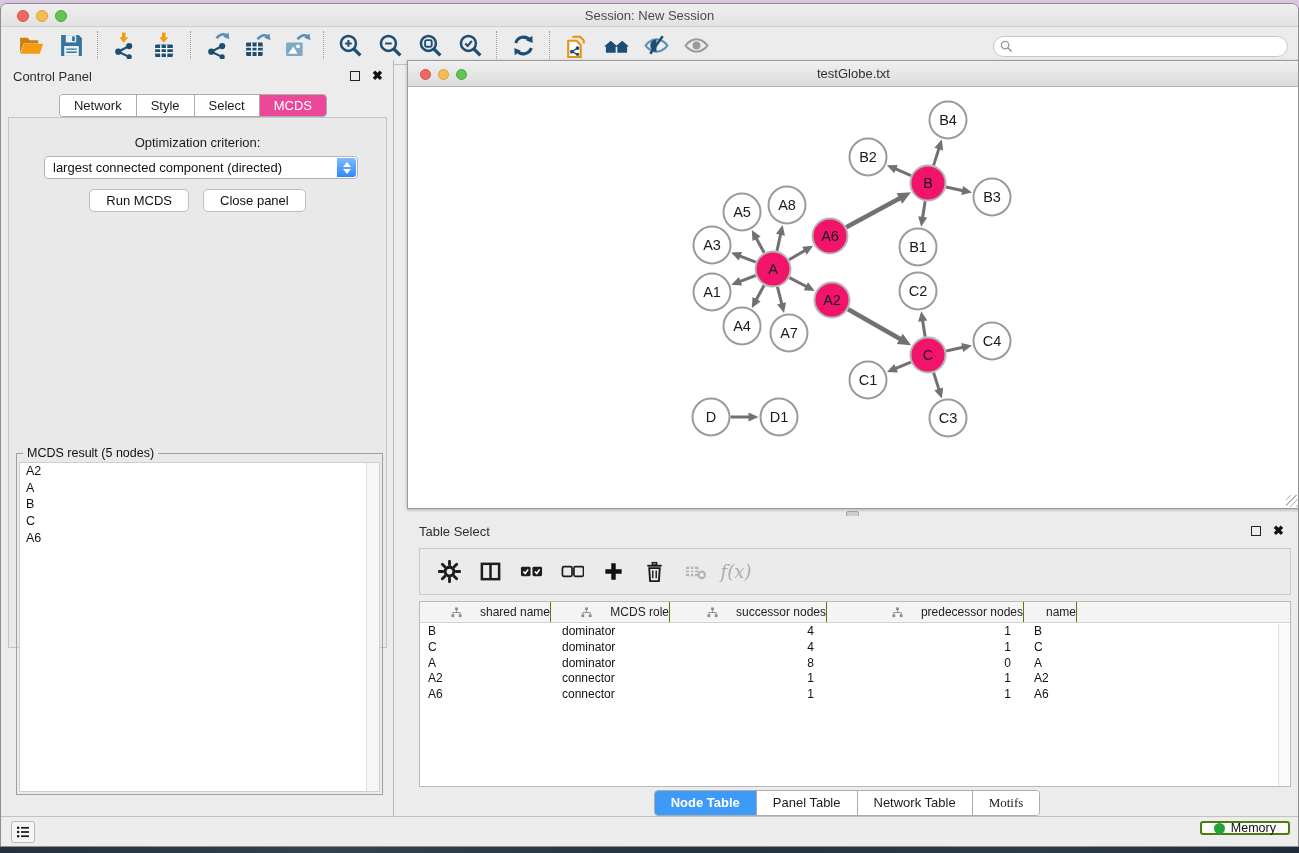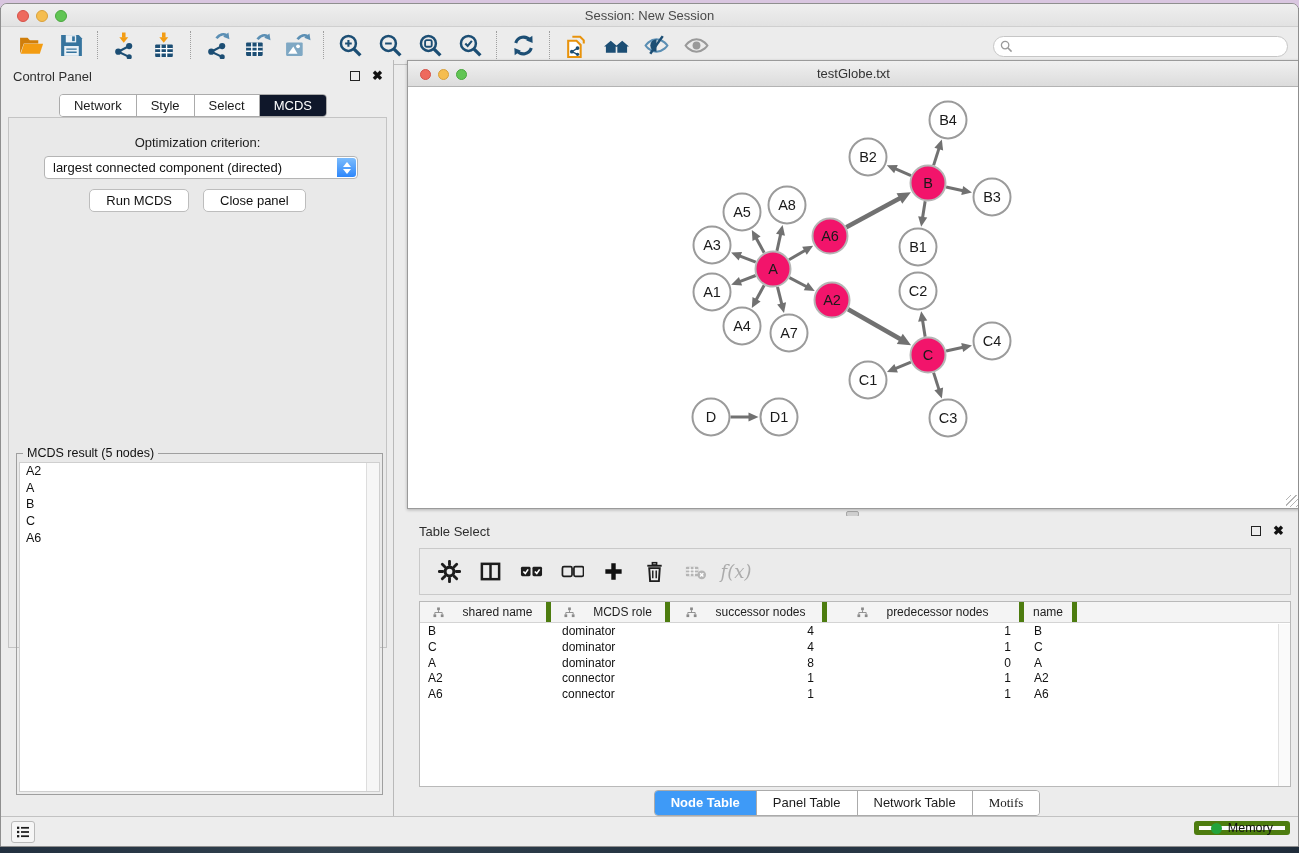--- a/index.html
+++ b/index.html
@@ -42,21 +42,21 @@
 
   
   .control-panel { position:absolute; top:56px; left:0; width:393px; height:756px; background:#ececec;
     border-right:1px solid #b9b9b9; }
   .cp-head { position:absolute; top:0; left:0; right:0; height:32px; display:flex; align-items:center;
     justify-content:space-between; padding:0 10px 0 12px; }
   .tabrow { position:absolute; top:34px; left:0; right:8px; display:flex; justify-content:center; }
   .tabgroup { display:flex; border-radius:4px; overflow:hidden; border:1px solid #ababab; }
   .tab { padding:3px 14px; font-size:13px; background:#fff; color:#1c1c1c; border-right:1px solid #ababab; }
   .tab:last-child { border-right:none; }
-  .tab.sel { background:#0f172a; color:#fff; }
+  .tab.sel { background:#ec4899; color:#fff; }
   .cp-inner { position:absolute; top:57px; left:7px; width:379px; height:531px; background:#e9e9e9;
     border:1px solid #c4c4c4; }
   .opt-label { position:absolute; top:17px; left:0; right:0; text-align:center; font-size:13px; color:#1c1c1c; }
   .dropdown { position:absolute; top:38px; left:35px; width:314px; height:23px; background:#fff;
     border:1px solid #b4b4b4; border-radius:4px; font-size:13px; color:#111; display:flex; align-items:center;
     padding-left:8px; }
   .stepper { position:absolute; right:1px; top:1px; bottom:1px; width:19px; border-radius:0 3px 3px 0;
     background:linear-gradient(#7cbcfc,#2e87fb); display:flex; flex-direction:column; align-items:center;
     justify-content:center; gap:2px; }
   .arr-up { width:0; height:0; border-left:4px solid transparent; border-right:4px solid transparent;
@@ -91,41 +91,41 @@
   .tp-head { position:absolute; top:0; left:0; right:0; height:30px; display:flex; align-items:center;
     justify-content:space-between; padding:0 16px 0 25px; }
   .tp-toolbar { position:absolute; top:32px; left:25px; right:9px; height:47px; background:#ebebeb;
     border:1px solid #c9c9c9; display:flex; align-items:center; gap:15px; padding-left:16px; }
   .tp-toolbar .ic { width:26px; height:26px; display:flex; align-items:center; justify-content:center; }
   .tp-toolbar svg { width:23px; height:23px; }
   .fx { font-family:"DejaVu Serif", serif; font-style:italic; font-size:18px; color:#ababab; }
   .datatable { position:absolute; top:85px; left:25px; right:9px; bottom:32px; background:#fff;
     border:1px solid #b9b9b9; overflow:hidden; }
   .thead { display:flex; background:#f4f4f4; border-bottom:1px solid #d4d4d4; height:21px; }
-  .th { display:flex; align-items:center; justify-content:center; gap:18px; font-size:12px; color:#222;
-    border-right:5px solid #4d7c0f; }
+  .th { display:flex; align-items:center; justify-content:flex-end; gap:18px; font-size:12px; color:#222;
+    border-right:1px solid #4d7c0f; }
   .treeico { width:11px; height:11px; }
   .treeico rect { fill:#8a8a8a; }
   .tr { display:flex; height:15.8px; }
   .td { font-size:12px; color:#111; padding-top:1px; white-space:nowrap; overflow:hidden; }
   .c0 { width:131px; } .c1 { width:119px; } .c2 { width:157px; } .c3 { width:197px; } .c4 { width:53px; }
   .td.c0 { padding-left:8px; } .td.c1 { padding-left:11px; }
   .td.c2,.td.c3 { text-align:right; padding-right:13px; }
   .td.c4 { padding-left:10px; }
   .tscroll { position:absolute; top:22px; bottom:0; right:0; width:12px; background:#fafafa; border-left:1px solid #e0e0e0; }
   .tp-tabs { position:absolute; bottom:3px; left:0; right:0; display:flex; justify-content:center; }
   .btab { padding:4px 16px; font-size:13px; background:#fff; color:#1c1c1c; border-right:1px solid #ababab; }
   .btab:last-child { border-right:none;font-family:Liberation Serif, serif; }
   .btab.sel { background:#3e9af7; color:#fff;font-weight:bold; }
 
   
   .statusbar { position:absolute; left:0; right:0; bottom:0; height:30px; background:#ededed; border-top:1px solid #c2c2c2; }
   .listbtn { position:absolute; left:10px; top:4px; width:24px; height:22px; background:#f6f6f6;
     border:1px solid #b9b9b9; border-radius:3px; display:flex; align-items:center; justify-content:center; }
-  .membtn { position:absolute; right:8px; top:4px; height:14px; background:#fbfbfb; border:5px solid #4d7c0f;
+  .membtn { position:absolute; right:8px; top:4px; height:14px; background:#fbfbfb; border:2px solid #4d7c0f;
     border-radius:3px; display:flex; align-items:center; gap:6px; padding:0 12px; font-size:12.5px; color:#111; }
   .memdot { width:11px; height:11px; border-radius:50%; background:#23a33b; }
 </style>
 </head>
 <body>
 
 <div class="desktop">
 <div class="app">
 
   <div class="titlebar">

